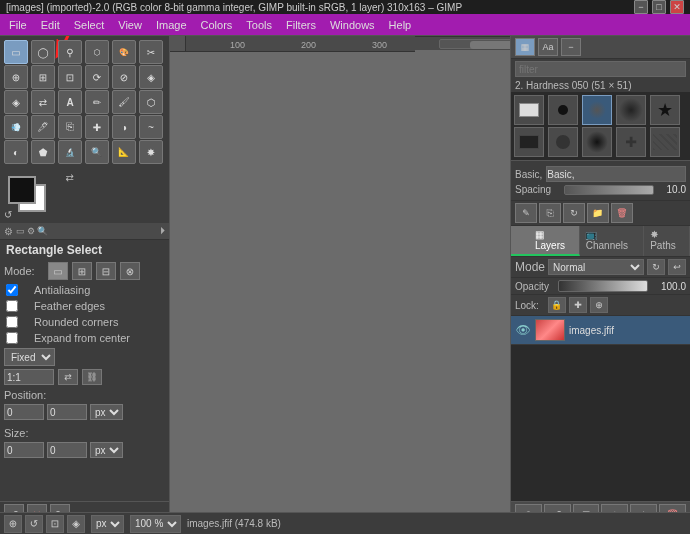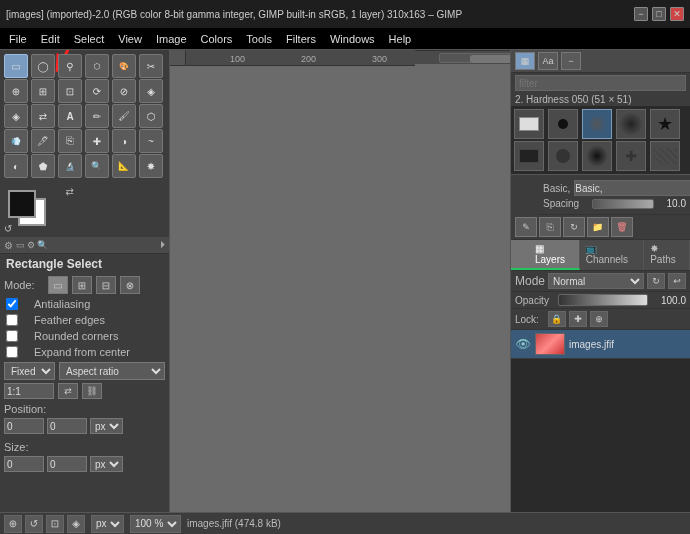--- a/index.html
+++ b/index.html
@@ -10,41 +10,41 @@
       font-size: 11px;
       background: #3c3c3c;
       overflow: hidden;
       user-select: none;
     }
 
     
     #titlebar {
       background: #1e1e1e;
       color: #ccc;
-      height: 28px;
+      height: 14px;
       display: flex;
       align-items: center;
       padding: 0 6px;
       justify-content: space-between;
     }
     #titlebar .win-controls { display: flex; gap: 4px; }
     #titlebar .win-btn {
       width: 14px; height: 14px;
       background: #555;
       border: 1px solid #888;
       border-radius: 1px;
       cursor: pointer;
       font-size: 9px;
       display: flex; align-items: center; justify-content: center;
       color: #ccc;
     }
 
     
     #menubar {
-      background: #000000;
+      background: #a21caf;
       height: 22px;
       display: flex;
       align-items: center;
       border-bottom: 1px solid #555;
       padding: 0 2px;
     }
     #menubar .menu-item {
       padding: 2px 7px;
       color: #ddd;
       font-size: 11px;
@@ -375,21 +375,20 @@
       background: #4a4a4a;
       border: 1px solid #666;
       cursor: pointer;
       display: flex; align-items: center; justify-content: center;
     }
     .brush-item.selected { border-color: #7a9cc0; background: #3a5a7a; }
 
     #brush-settings {
       padding: 3px 4px;
       border-bottom: 1px solid #333;
-      margin-left: 28px;
     }
     .brush-setting-row {
       display: flex;
       align-items: center;
       gap: 4px;
       margin: 2px 0;
       color: #bbb;
       font-size: 10px;
     }
     .brush-setting-select {
@@ -688,23 +687,20 @@
     </div>
 
     <div class="check-row">
       <input type="checkbox" style="">
       <span>Expand from center</span>
     </div>
 
     <div class="dropdown-row">
       <select class="small-select">
         <option>Fixed</option>
-      </select>
-      <select class="small-select" style="flex:1;">
-        <option>Aspect ratio</option>
       </select>
     </div>
 
     <div class="ratio-row">
       <input type="text" value="1:1" class="num-input" style="width: 50px;">
       <div style="width:20px; height:16px; background:#5a5a5a; border:1px solid #777; display:flex; align-items:center; justify-content:center; cursor:pointer; color:#ccc; font-size:9px;">⇄</div>
       <div style="width:20px; height:16px; background:#5a5a5a; border:1px solid #777; display:flex; align-items:center; justify-content:center; cursor:pointer; color:#ccc; font-size:9px;">⛓</div>
     </div>
 
     <div class="pos-size-section">

